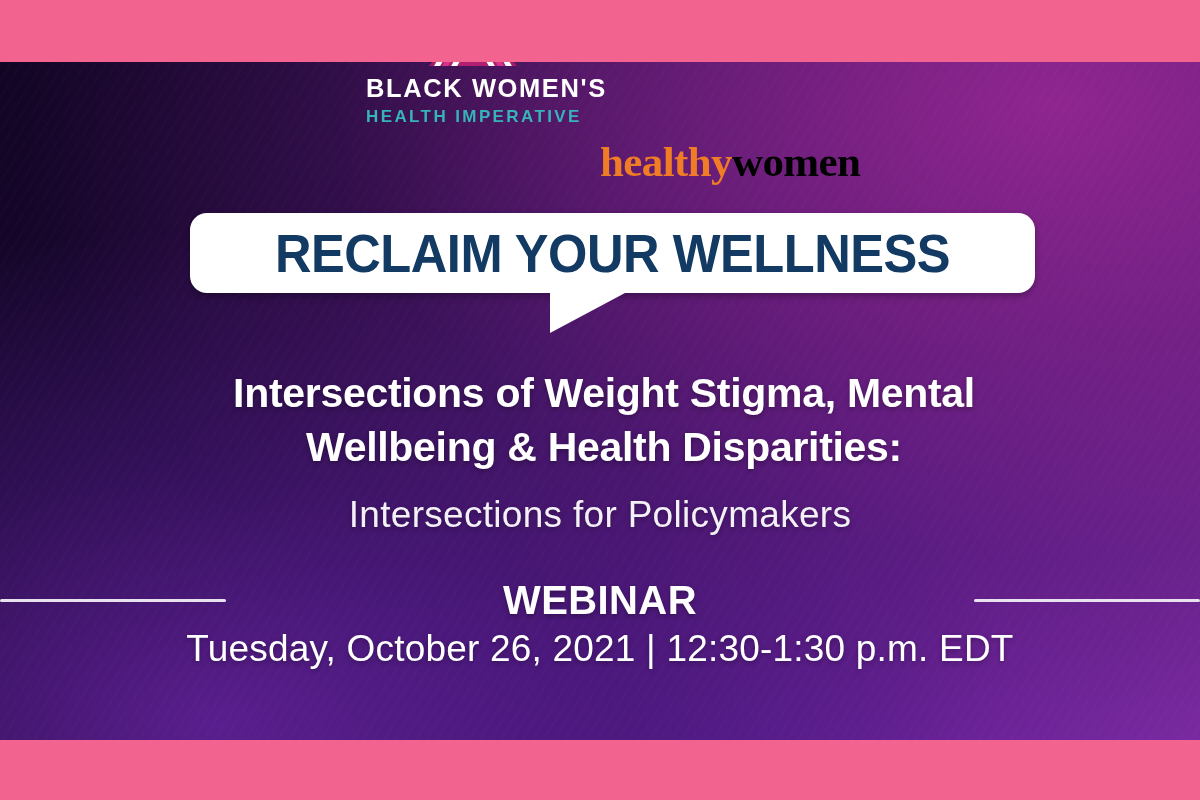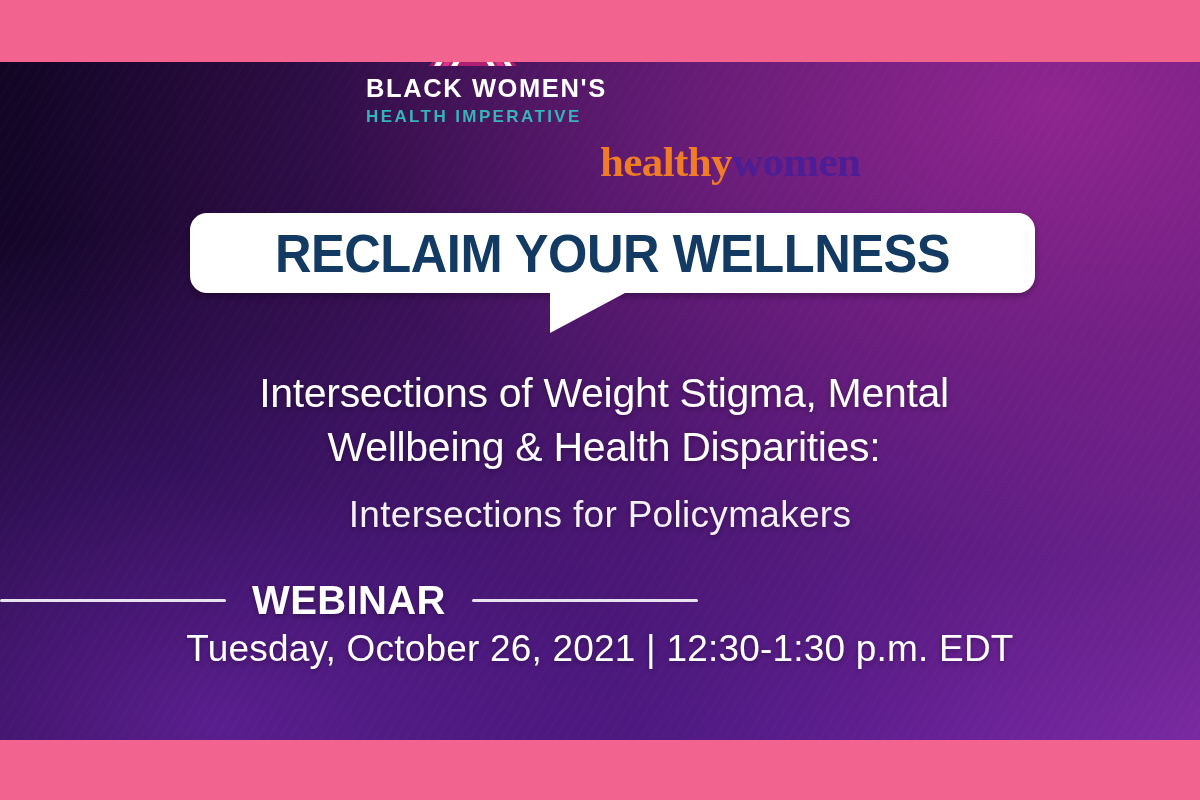--- a/index.html
+++ b/index.html
@@ -123,21 +123,21 @@
     left: 600px;
     top: 128px;
     font-family: "Liberation Serif", serif;
     font-weight: bold;
     font-size: 43px;
     letter-spacing: -0.6px;
     line-height: 1;
     white-space: nowrap;
   }
   .hw-healthy { color: #f07c26; }
-  .hw-women   { color: #4c1d95; }
+  .hw-women   { color: #000000; }
 
   
   .bubble-wrap {
     position: absolute;
     left: 190px;
     top: 213px;
     width: 845px;
     height: 110px;
   }
   .bubble {
@@ -178,21 +178,21 @@
   
   .title-block {
     position: absolute;
     left: 0;
     top: 366px;
     width: 1200px;
     text-align: center;
   }
   .title-line {
     font-family: "Liberation Sans", sans-serif;
-    font-weight: normal;
+    font-weight: bold;
     font-size: 41px;
     line-height: 54px;
     color: #ffffff;
     letter-spacing: -0.3px;
     text-shadow: 0 2px 5px rgba(0,0,0,0.32);
     white-space: nowrap;
     padding-left: 8px;
   }
   .subtitle-line {
     font-family: "Liberation Sans", sans-serif;
@@ -207,21 +207,21 @@
   }
 
   
   .webinar-row {
     position: absolute;
     left: 0;
     top: 578px;
     width: 1200px;
     display: flex;
     align-items: center;
-    justify-content: flex-start;
+    justify-content: space-between;
     gap: 26px;
   }
   .rule {
     width: 226px;
     height: 3px;
     background: #e8e2ef;
     border-radius: 2px;
   }
   .webinar-label {
     font-family: "Liberation Sans", sans-serif;

